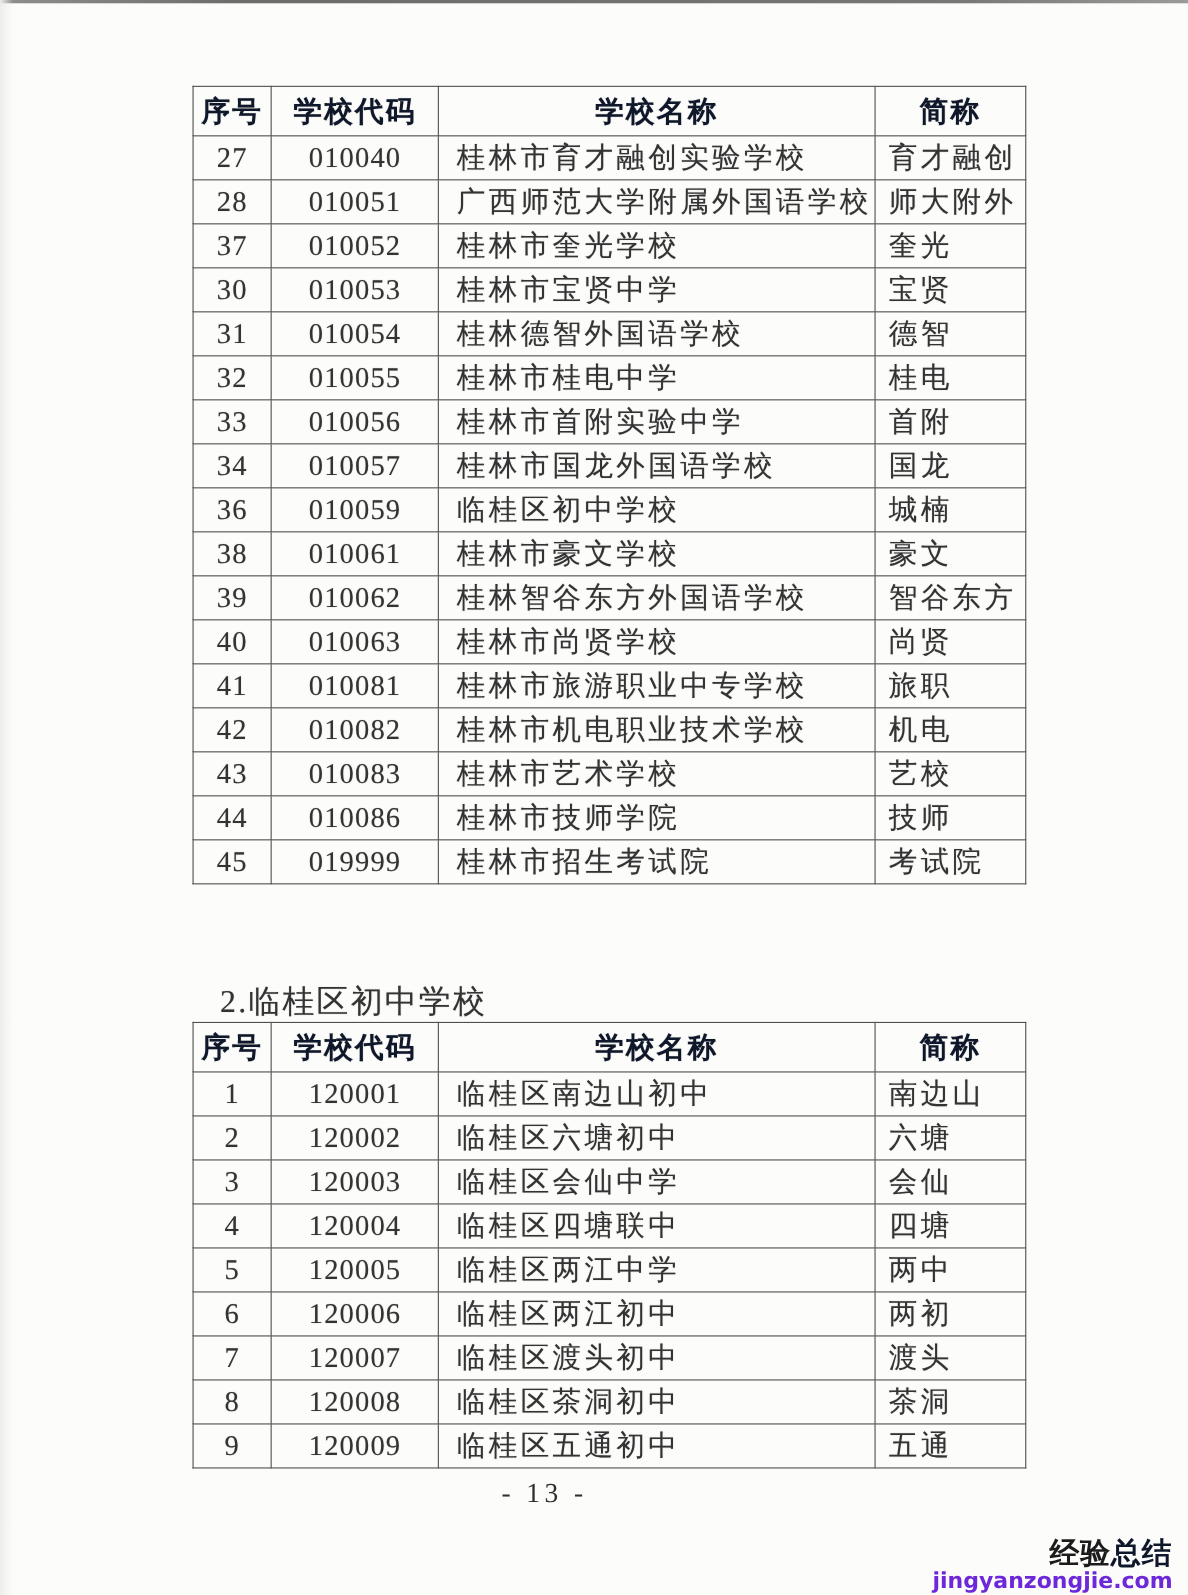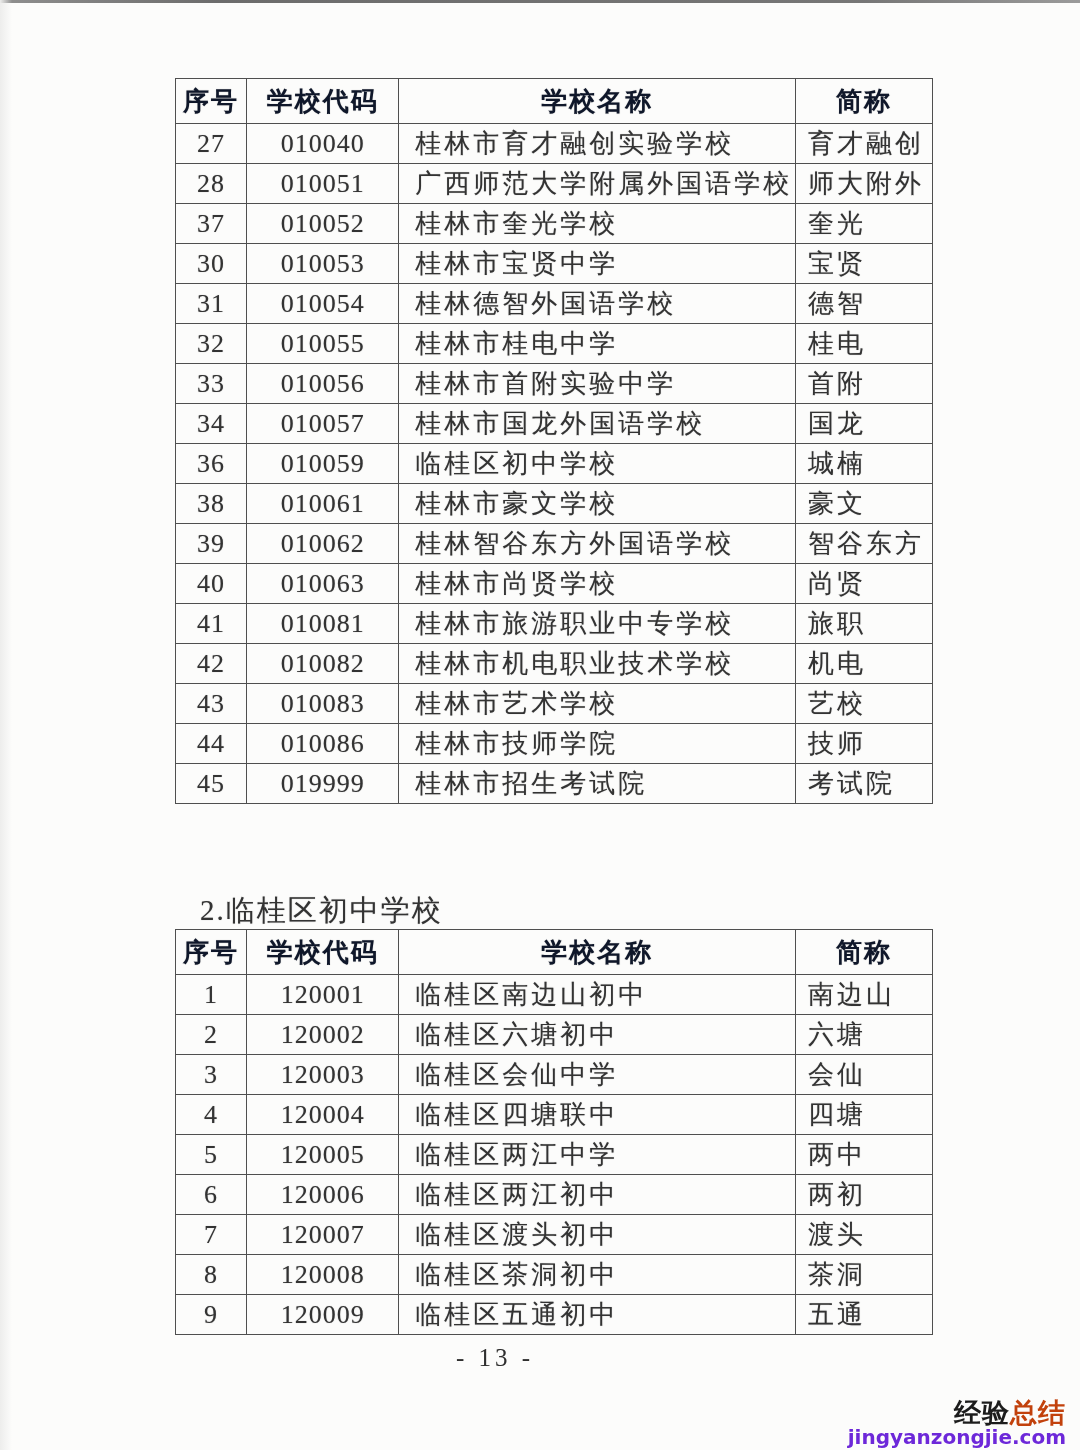--- a/index.html
+++ b/index.html
@@ -77,21 +77,21 @@
     font-family: "DejaVu Sans", "Liberation Sans", sans-serif;
     line-height: 1.05;
   }
   .watermark .wm-line1 {
     font-size: 27px;
     font-weight: 800;
     letter-spacing: 1px;
     white-space: nowrap;
   }
   .watermark .wm-black { color: #1c1c1c; text-align: right; }
-  .watermark .wm-red   { color: #c2410c; }
+  .watermark .wm-red   { color: #0f172a; }
   .watermark .wm-line2 {
     font-size: 20px;
     font-weight: 800;
     color: #6d28d9;
     white-space: nowrap;
   }
 </style>
 </head>
 <body>
 

